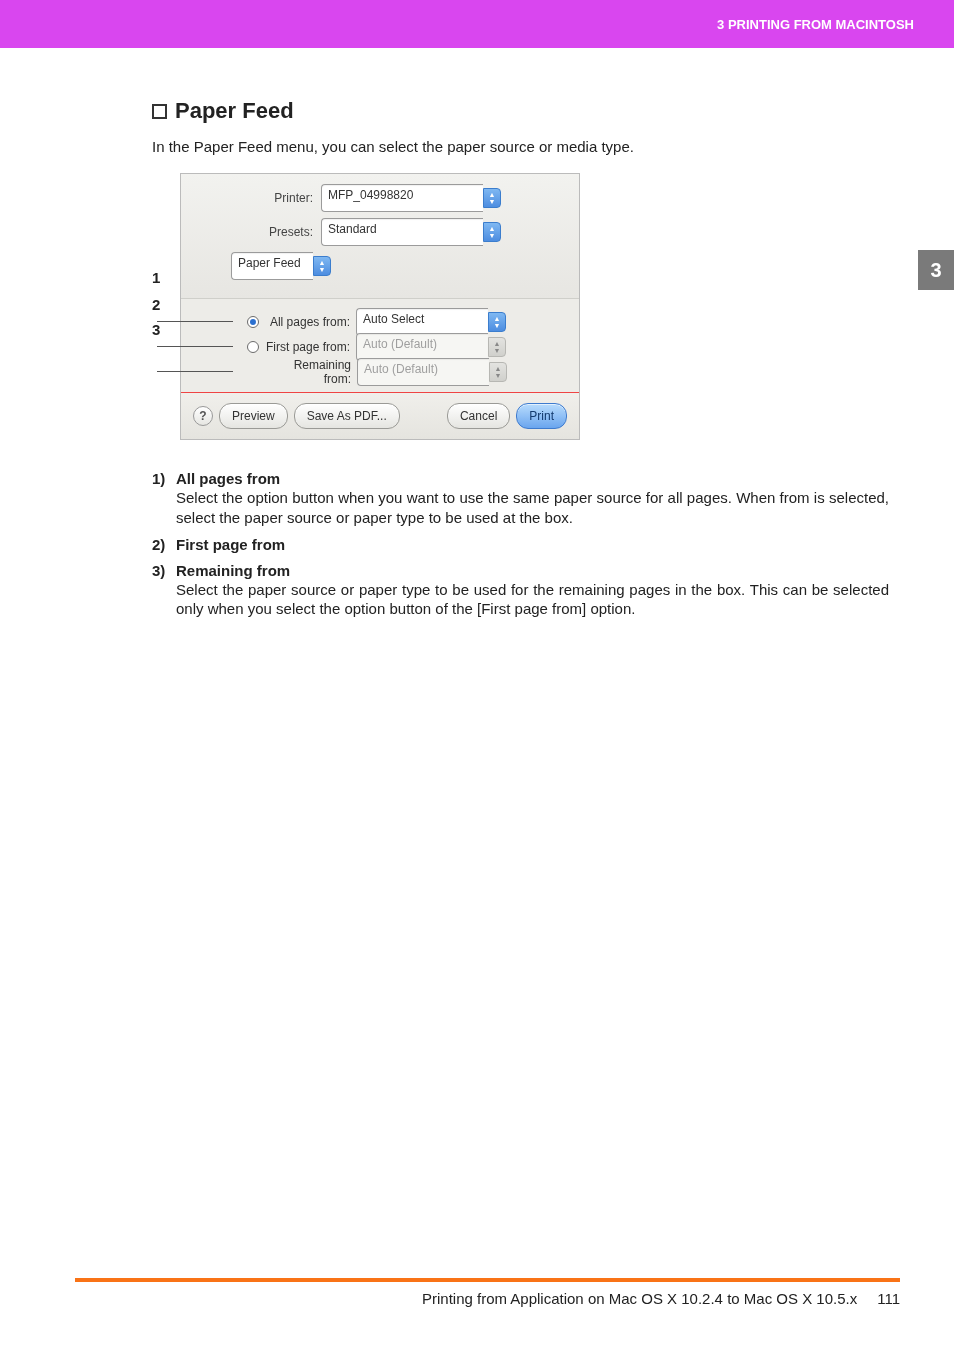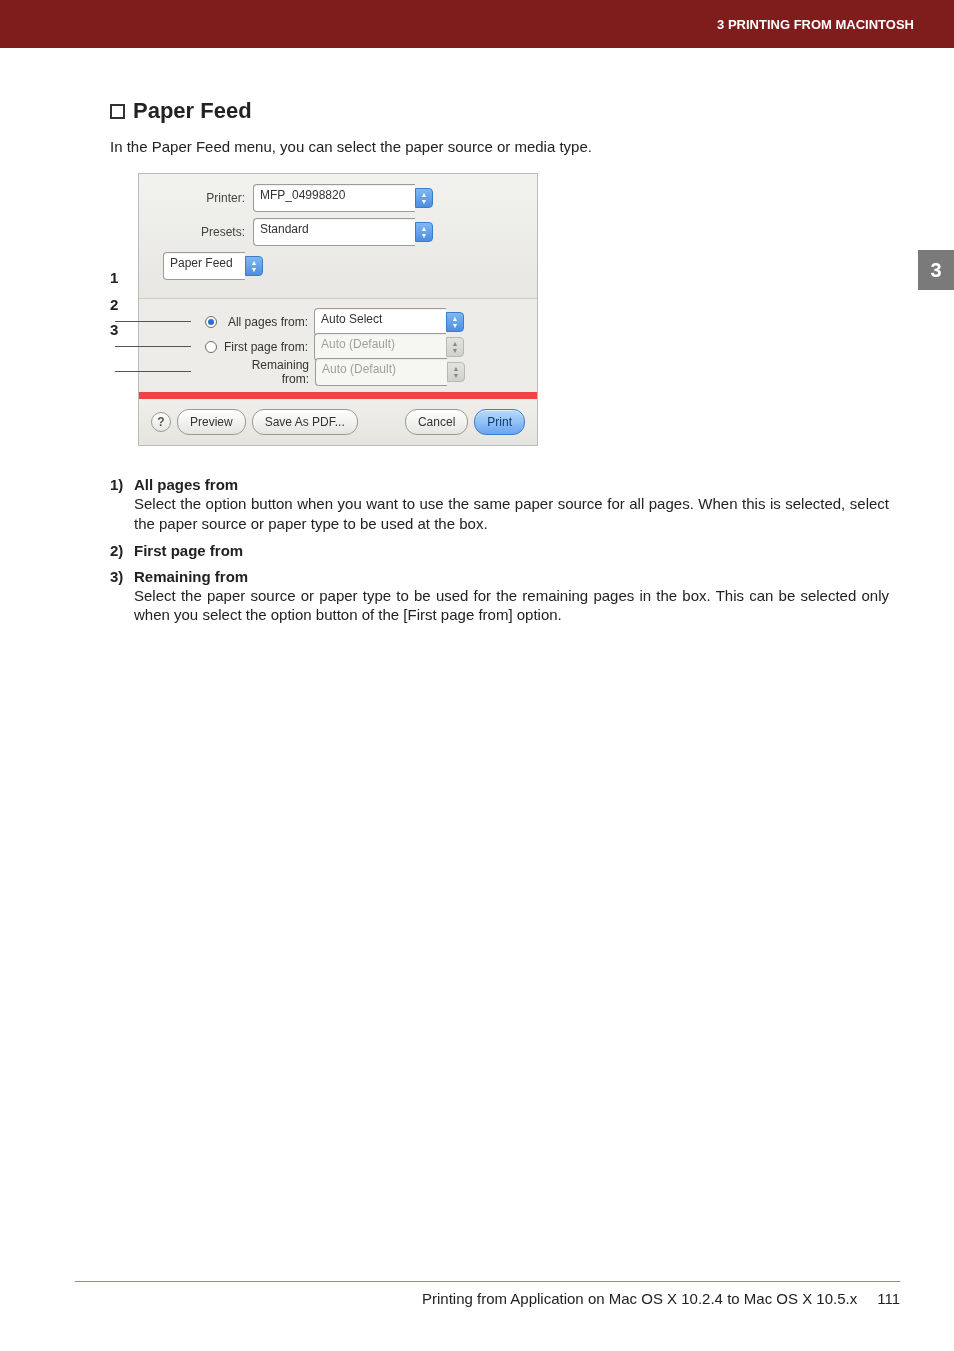--- a/index.html
+++ b/index.html
@@ -4,21 +4,21 @@
   <style>
     * { box-sizing: border-box; margin: 0; padding: 0; }
     body {
       font-family: Arial, Helvetica, sans-serif;
       background: #fff;
       width: 954px;
       height: 1351px;
       position: relative;
     }
     .top-bar {
-      background: #7f1d1d;
+      background: #d946ef;
       height: 48px;
       display: flex;
       align-items: center;
       justify-content: flex-end;
       padding-right: 40px;
     }
     .top-bar-text {
       color: #fff;
       font-size: 13px;
       font-weight: bold;
@@ -32,20 +32,21 @@
       background: #7a7a7a;
       color: #fff;
       display: flex;
       align-items: center;
       justify-content: center;
       font-size: 20px;
       font-weight: bold;
     }
     .content {
       padding: 50px 55px 0 110px;
+      margin-left: 42px;
     }
     .heading {
       display: flex;
       align-items: center;
       gap: 8px;
       margin-bottom: 14px;
     }
     .heading-icon {
       width: 15px;
       height: 15px;
@@ -84,21 +85,21 @@
     .callout-row.c2 { margin-top: 2px; }
     .callout-row.c3 { margin-top: 0; }
     .dialog {
       width: 400px;
       border: 1px solid #bbb;
       background: #edece8;
       font-family: "Helvetica Neue", Arial, sans-serif;
       font-size: 12px;
     }
     .dialog-head {
-      padding: 10px 4px 8px;
+      padding: 10px 30px 8px;
       border-bottom: 1px solid #cfcfca;
       background: linear-gradient(#f2f2ef, #e7e6e2);
     }
     .dlg-row {
       display: flex;
       align-items: center;
       margin-bottom: 6px;
     }
     .dlg-label {
       width: 110px;
@@ -143,21 +144,21 @@
       font-size: 7px;
       line-height: 7px;
     }
     .select-arrows.disabled {
       background: linear-gradient(#e3e3e0, #d0d0cc);
       border-color: #b7b7b3;
       color: #888;
     }
     .dialog-body {
       padding: 10px 14px 8px;
-      border-bottom: 7px solid #ef4444;
+      border-bottom: 1px solid #ef4444;
       background: #edece8;
     }
     .pane-select-row {
       display: flex;
       align-items: center;
       margin-bottom: 10px;
     }
     .pane-select-row .dlg-select { margin-left: 20px; }
     .radio-row {
       display: flex;
@@ -249,21 +250,21 @@
     }
     .desc-body { flex: 1; }
     .desc-title { font-weight: bold; margin-bottom: 1px; }
     .desc-text { line-height: 1.32; text-align: justify; }
     
     .page-footer {
       position: absolute;
       left: 75px;
       right: 54px;
       bottom: 44px;
-      border-top: 1px solid #f97316;
+      border-top: 4px solid #f97316;
       padding-top: 8px;
       display: flex;
       justify-content: flex-end;
       align-items: baseline;
       font-size: 15px;
       color: #222;
     }
     .page-num { margin-left: 20px; }
   </style>
 </head>
@@ -363,21 +364,21 @@
         </div>
       </div>
     </div>
   </div>
 
   <div class="desc-list">
     <div class="desc-item">
       <div class="desc-num">1)</div>
       <div class="desc-body">
         <div class="desc-title">All pages from</div>
-        <div class="desc-text">Select the option button when you want to use the same paper source for all pages.  When this is selected, select the paper source or paper type to be used at the box.</div>
+        <div class="desc-text">Select the option button when you want to use the same paper source for all pages.  When from is selected, select the paper source or paper type to be used at the box.</div>
       </div>
     </div>
     <div class="desc-item">
       <div class="desc-num">2)</div>
       <div class="desc-body">
         <div class="desc-title">First page from</div>
       </div>
     </div>
     <div class="desc-item">
       <div class="desc-num">3)</div>

